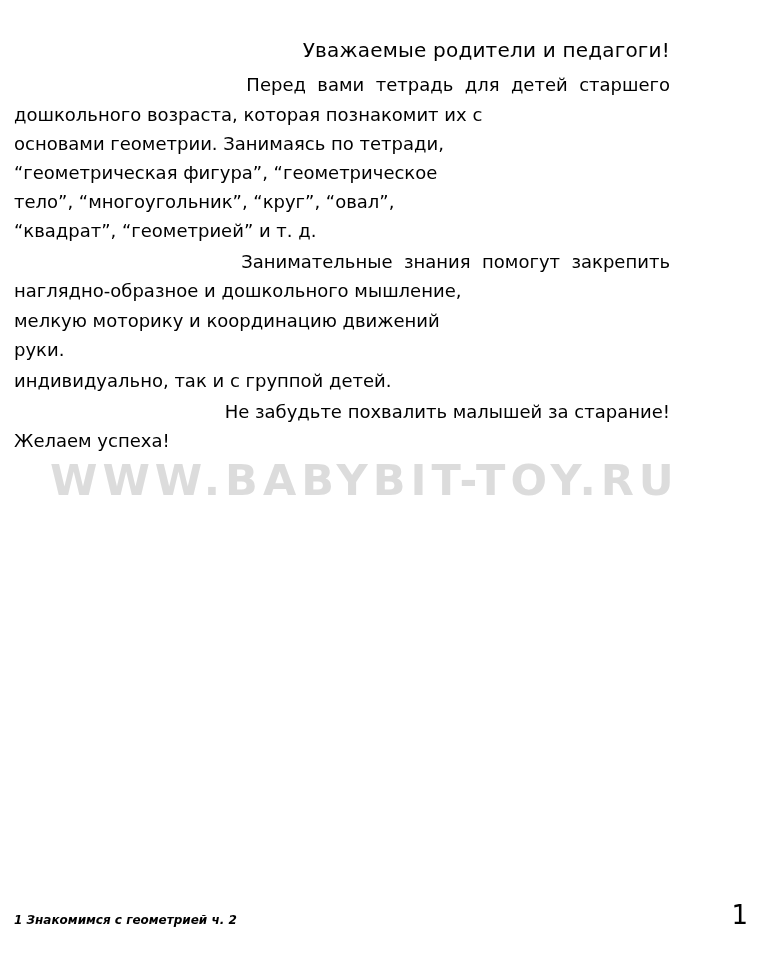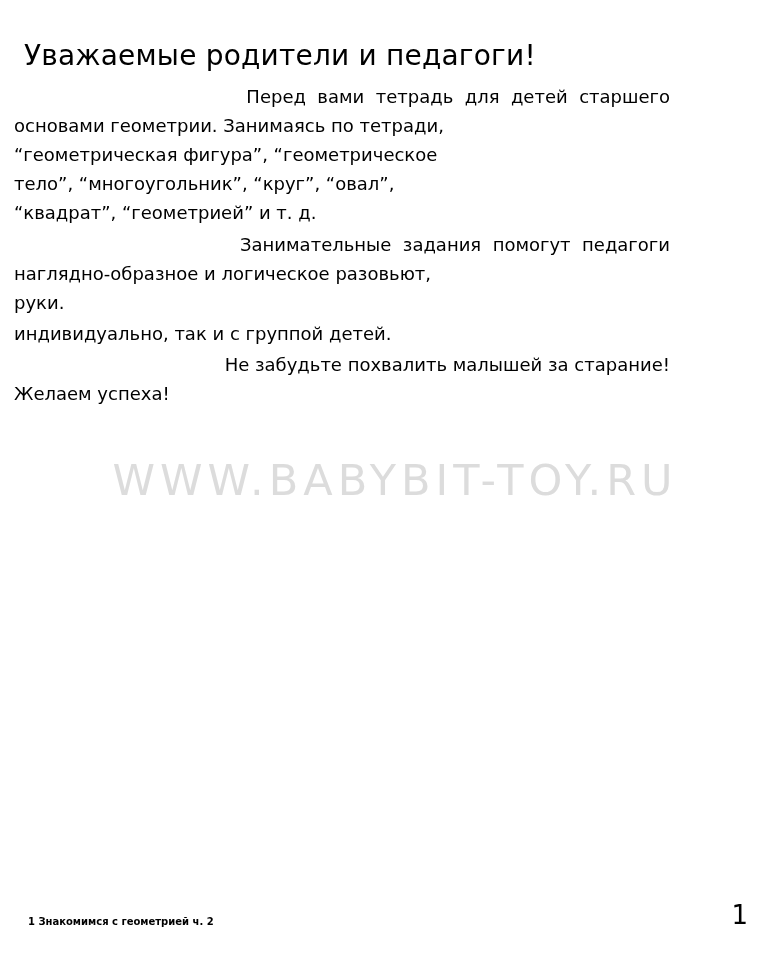--- a/index.html
+++ b/index.html
@@ -23,22 +23,22 @@
     height: 960px;
     box-sizing: border-box;
   }
   .content {
     position: absolute;
     left: 14px;
     top: 36px;
     width: 656px;
   }
   .heading {
-    text-align: left;
-    font-size: 28px;
+    text-align: right;
+    font-size: 20px;
     line-height: 1.42;
     letter-spacing: 0.2px;
     margin: 0 0 6px 0;
     font-weight: 400;
     padding-left: 10px;
   }
   .p-block {
     margin-bottom: 2px;
   }
 
@@ -52,38 +52,38 @@
   .justify-line.last {
     display: block;
   }
   .justify-line > span { white-space: pre; }
 
   .watermark {
     position: absolute;
     left: 50px;
     top: 455px;
     width: 690px;
-    text-align: center;
     font-size: 43px;
-    font-weight: 400;
+    font-weight: 700;
     letter-spacing: 5px;
     color: rgba(140,140,140,0.30);
     pointer-events: none;
     user-select: none;
     font-family: "DejaVu Sans", sans-serif;
     white-space: nowrap;
   }
   .footer-note {
     position: absolute;
-    left: 28px;
+    left: 14px;
     bottom: 33px;
-    font-size: 10px;
+    font-size: 12px;
     font-weight: 700;
     letter-spacing: 0px;
     color: #000;
+    font-style: italic;
   }
   .page-number {
     position: absolute;
     right: 36px;
     bottom: 30px;
     font-size: 26px;
     color: #000;
     font-family: "DejaVu Sans", sans-serif;
   }
 </style>
@@ -94,32 +94,34 @@
 
   <div class="content">
 
     <div class="heading">Уважаемые родители и педагоги!</div>
 
     <div class="p-block">
       <div class="justify-line">
         <span class="ind"></span>
           <span>Перед  вами  тетрадь  для  детей  старшего</span>
       </div>
+      <div class="justify-line last">дошкольного возраста, которая познакомит их с</div>
       <div class="justify-line last">основами  геометрии.  Занимаясь  по  тетради,</div>
       <div class="justify-line last">“геометрическая  фигура”,  “геометрическое</div>
       <div class="justify-line last">тело”,  “многоугольник”,  “круг”,  “овал”,</div>
       <div class="justify-line last">“квадрат”, “геометрией” и т. д.</div>
     </div>
 
     <div class="p-block">
       <div class="justify-line">
         <span class="ind"></span>
-          <span>Занимательные  задания  помогут  педагоги</span>
+          <span>Занимательные  знания  помогут  закрепить</span>
       </div>
-      <div class="justify-line last">наглядно-образное  и  логическое  разовьют,</div>
+      <div class="justify-line last">наглядно-образное  и  дошкольного  мышление,</div>
+      <div class="justify-line last">мелкую  моторику  и  координацию  движений</div>
       <div class="justify-line last">руки.</div>
     </div>
 
     <div class="p-block">
       <div class="justify-line last">индивидуально, так и с группой детей.</div>
     </div>
 
     <div class="p-block">
       <div class="justify-line">
         <span class="ind"></span>

